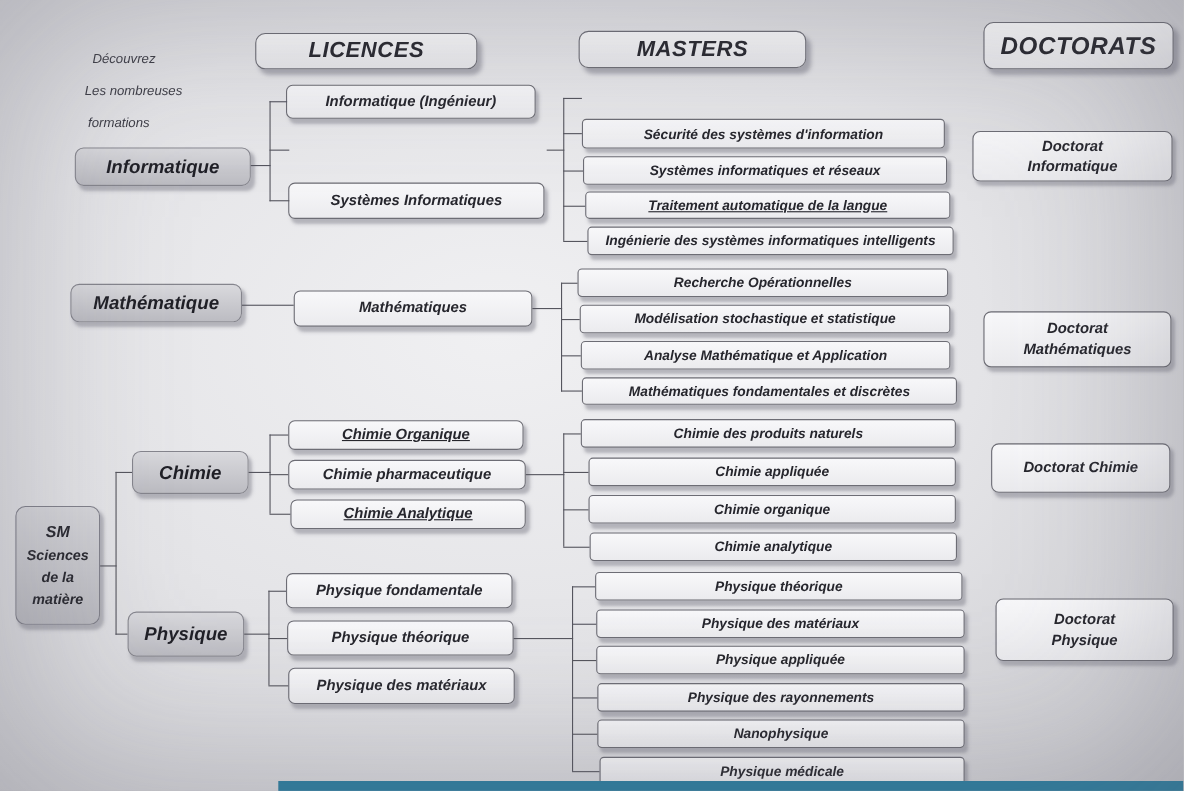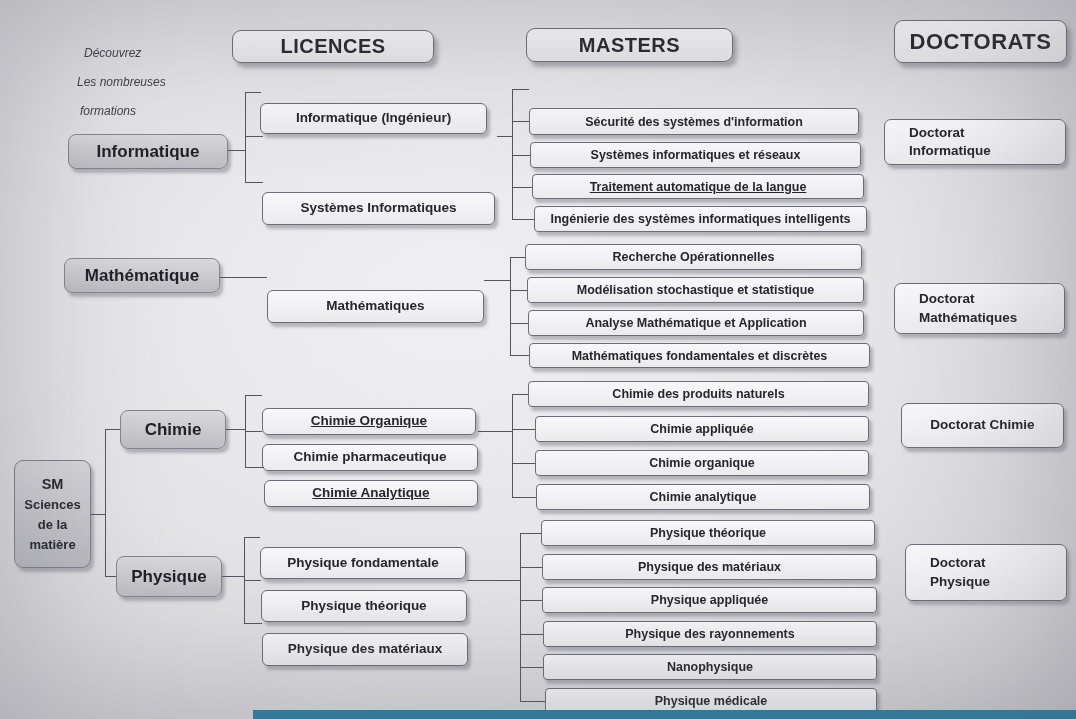--- a/index.html
+++ b/index.html
@@ -2,24 +2,24 @@
 <html><head>
 <meta charset="utf-8">
 <style>
   html,body{margin:0;padding:0;background:#b9b9bd;}
   .stage{position:relative;width:1076px;height:719px;overflow:hidden;
          font-family:"Liberation Sans",sans-serif;
          background:radial-gradient(ellipse at 42% 42%, #f0f0f2 0%, #e4e4e7 50%, #d2d2d6 85%, #c6c6cb 100%);}
   .vignette{position:absolute;inset:0;pointer-events:none;
             box-shadow:inset 0 0 150px 18px rgba(95,95,108,.30);}
   .node{position:absolute;box-sizing:border-box;display:flex;align-items:center;justify-content:center;
-        text-align:left;color:#26262d;
+        text-align:center;font-style:italic;color:#26262d;
         background:linear-gradient(180deg,#f8f8fa 0%,#ebebee 100%);
         border:1px solid #6d6d75;box-shadow:3px 4px 3px rgba(125,125,137,.5);}
-  .licence{font-size:13.5px;font-weight:700;border-radius:6px;padding:2px 10px;line-height:1.25;margin-top:26px;}
+  .licence{font-size:13.5px;font-weight:700;border-radius:6px;padding:2px 10px;line-height:1.25;}
   .master{font-size:12.5px;font-weight:600;border-radius:4px;padding:0 8px;}
   .domain{font-size:17px;font-weight:700;border-radius:8px;color:#1f1f26;
           background:linear-gradient(180deg,#d9d9dd 0%,#bcbcc2 100%);border-color:#85858d;}
   .header{font-size:20px;font-weight:700;letter-spacing:.5px;border-radius:9px;
           background:linear-gradient(180deg,#fbfbfc,#e8e8eb);
           box-shadow:4px 5px 4px rgba(120,120,133,.55);}
   .header.big{font-size:22px;}
   .doctorat{font-size:13.5px;font-weight:700;border-radius:7px;line-height:1.35;padding:2px 24px;}
   .sm{flex-direction:column;font-size:13px;font-weight:700;border-radius:9px;line-height:1.55;
       background:linear-gradient(180deg,#d6d6da,#b9b9bf);border-color:#80808a;}

